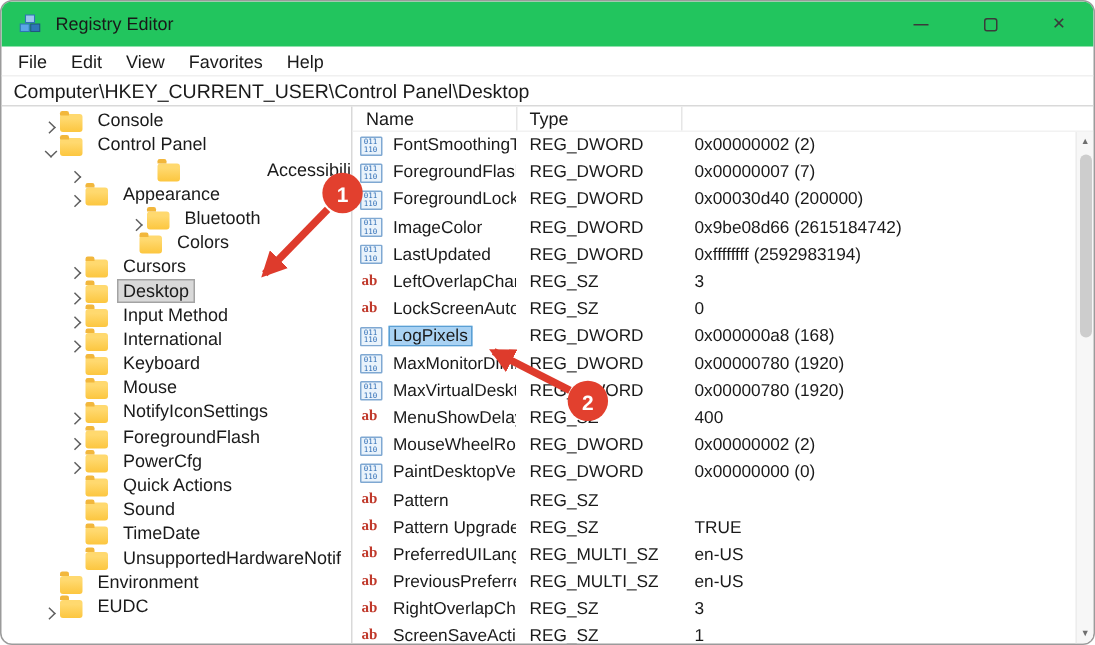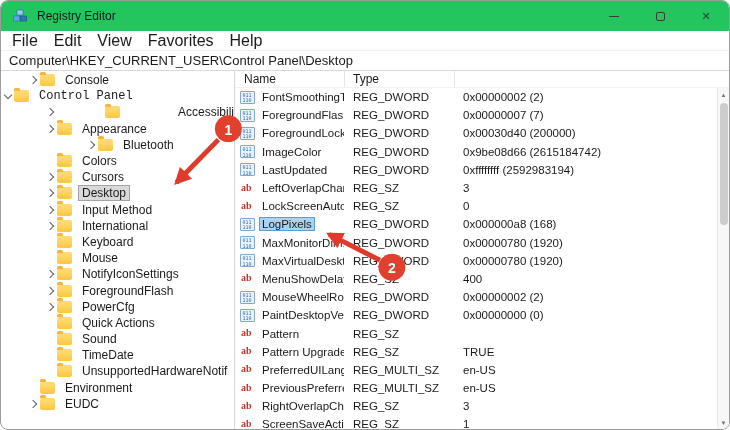--- a/index.html
+++ b/index.html
@@ -17,37 +17,37 @@
   .app-icon { width: 16px; height: 16px; margin-right: 9px; flex: 0 0 16px; }
   .title { font-size: 12px; color: #191919; }
   .win-controls { margin-left: auto; display: flex; height: 100%; }
   .win-btn { width: 46px; height: 100%; display: flex; align-items: center; justify-content: center; color:#3a3a3a; }
   .glyph-min { width: 10px; height: 1px; background: #3a3a3a; }
   .glyph-max { width: 9px; height: 9px; border: 1px solid #3a3a3a; border-radius: 2px; }
   .glyph-close { font-size: 11px; line-height: 1; }
 
   
   .menubar { height: 19px; display: flex; align-items: center; padding-left: 3px; }
-  .menu-item { padding: 1px 8px; font-size: 16px; color: #1a1a1a; }
+  .menu-item { padding: 1px 8px; font-size: 12px; color: #1a1a1a; }
 
   
   .addressbar {
     height: 21px; display: flex; align-items: center; padding-left: 8px;
     border-top: 1px solid #f0f0f0; border-bottom: 1px solid #d9d9d9;
     font-size: 13px; color: #1a1a1a; white-space: nowrap; overflow: hidden;
   }
 
   
   .main { position: absolute; top: 70px; left: 0; right: 0; bottom: 0; display: flex; }
   .tree-pane { width: 233px; overflow: hidden; padding-top: 1px; }
   .divider { width: 1px; background: #d9d9d9; }
   .list-pane { flex: 1; position: relative; overflow: hidden; }
 
   
-  .titem { display: flex; align-items: center; height: 16.2px; font-size: 12px; white-space: nowrap; color:#1a1a1a; }
+  .titem { display: flex; align-items: flex-end; height: 16.2px; font-size: 12px; white-space: nowrap; color:#1a1a1a; }
   .chev { width: 13px; flex: 0 0 13px; display: flex; align-items: center; justify-content: center; }
   .chev::before { content: ""; width: 5px; height: 5px; border-top: 1.4px solid #5f5f5f; border-right: 1.4px solid #5f5f5f; }
   .chev.right::before { transform: rotate(45deg); margin-left: -2px; }
   .chev.down::before  { transform: rotate(135deg); margin-top: -2px; }
   .chev.none::before  { content: none; }
   .folder {
     width: 15px; height: 12px; flex: 0 0 15px; margin-right: 6px; position: relative;
     background: linear-gradient(180deg, #ffd96f 25%, #fcc63f); border-radius: 2px;
   }
   .folder::before {
@@ -131,41 +131,41 @@
     <span>Computer\HKEY_CURRENT_USER\Control Panel\Desktop</span>
   </div>
 
   <div class="main">
     <div class="tree-pane">
         <div class="titem" style="padding-left: 26px;">
           <span class="chev right"></span>
           <span class="folder"></span>
           <span class="tlabel">Console</span>
         </div>
-        <div class="titem" style=" font-family: Liberation Mono, monospace;">
+        <div class="titem" style="padding-left: 26px;">
           <span class="chev down"></span>
           <span class="folder"></span>
           <span class="tlabel">Control Panel</span>
         </div>
         <div class="titem" style="padding-left: 43px; gap: 48px;">
           <span class="chev right"></span>
           <span class="folder"></span>
           <span class="tlabel">Accessibility</span>
         </div>
         <div class="titem" style="padding-left: 43px;">
           <span class="chev right"></span>
           <span class="folder"></span>
           <span class="tlabel">Appearance</span>
         </div>
         <div class="titem" style="padding-left: 55px; margin-left: 29px;">
           <span class="chev right"></span>
           <span class="folder"></span>
           <span class="tlabel">Bluetooth</span>
         </div>
-        <div class="titem" style="padding-left: 43px;">
+        <div class="titem" style="padding-left: 43px; margin-left: 36px;">
           <span class="chev none"></span>
           <span class="folder"></span>
           <span class="tlabel">Colors</span>
         </div>
         <div class="titem" style="padding-left: 43px;">
           <span class="chev right"></span>
           <span class="folder"></span>
           <span class="tlabel">Cursors</span>
         </div>
         <div class="titem selected" style="padding-left: 43px;">

